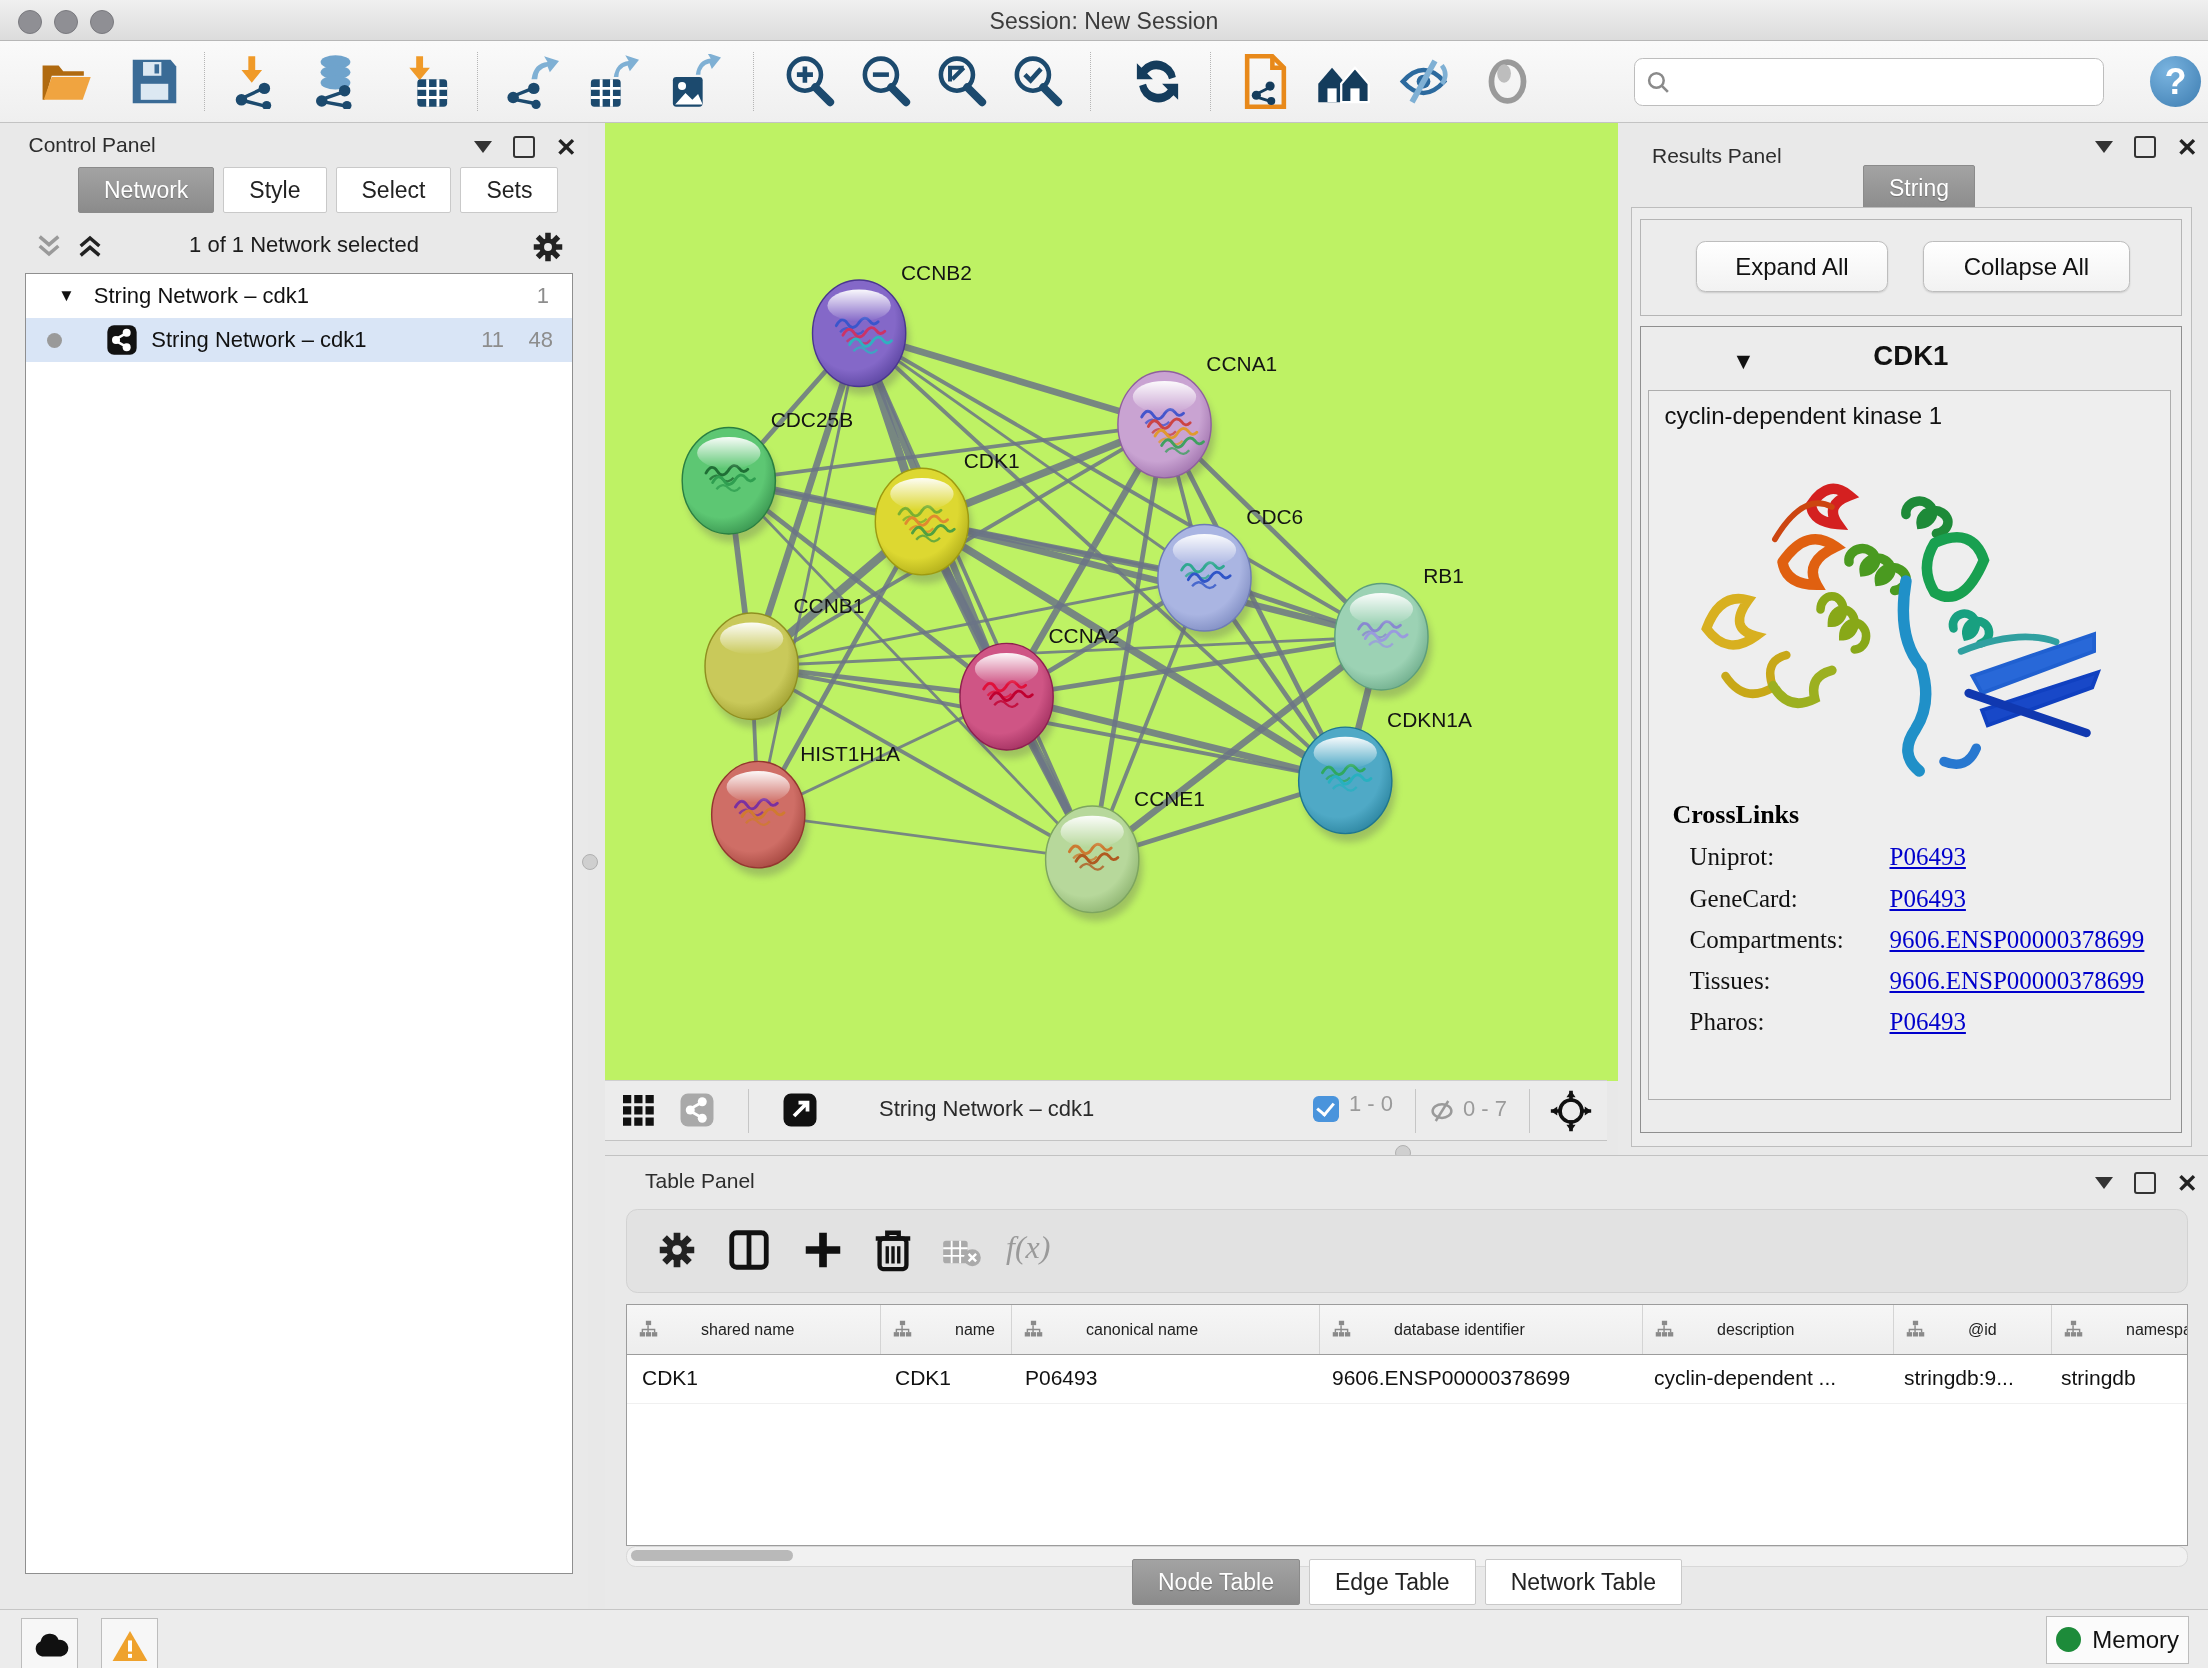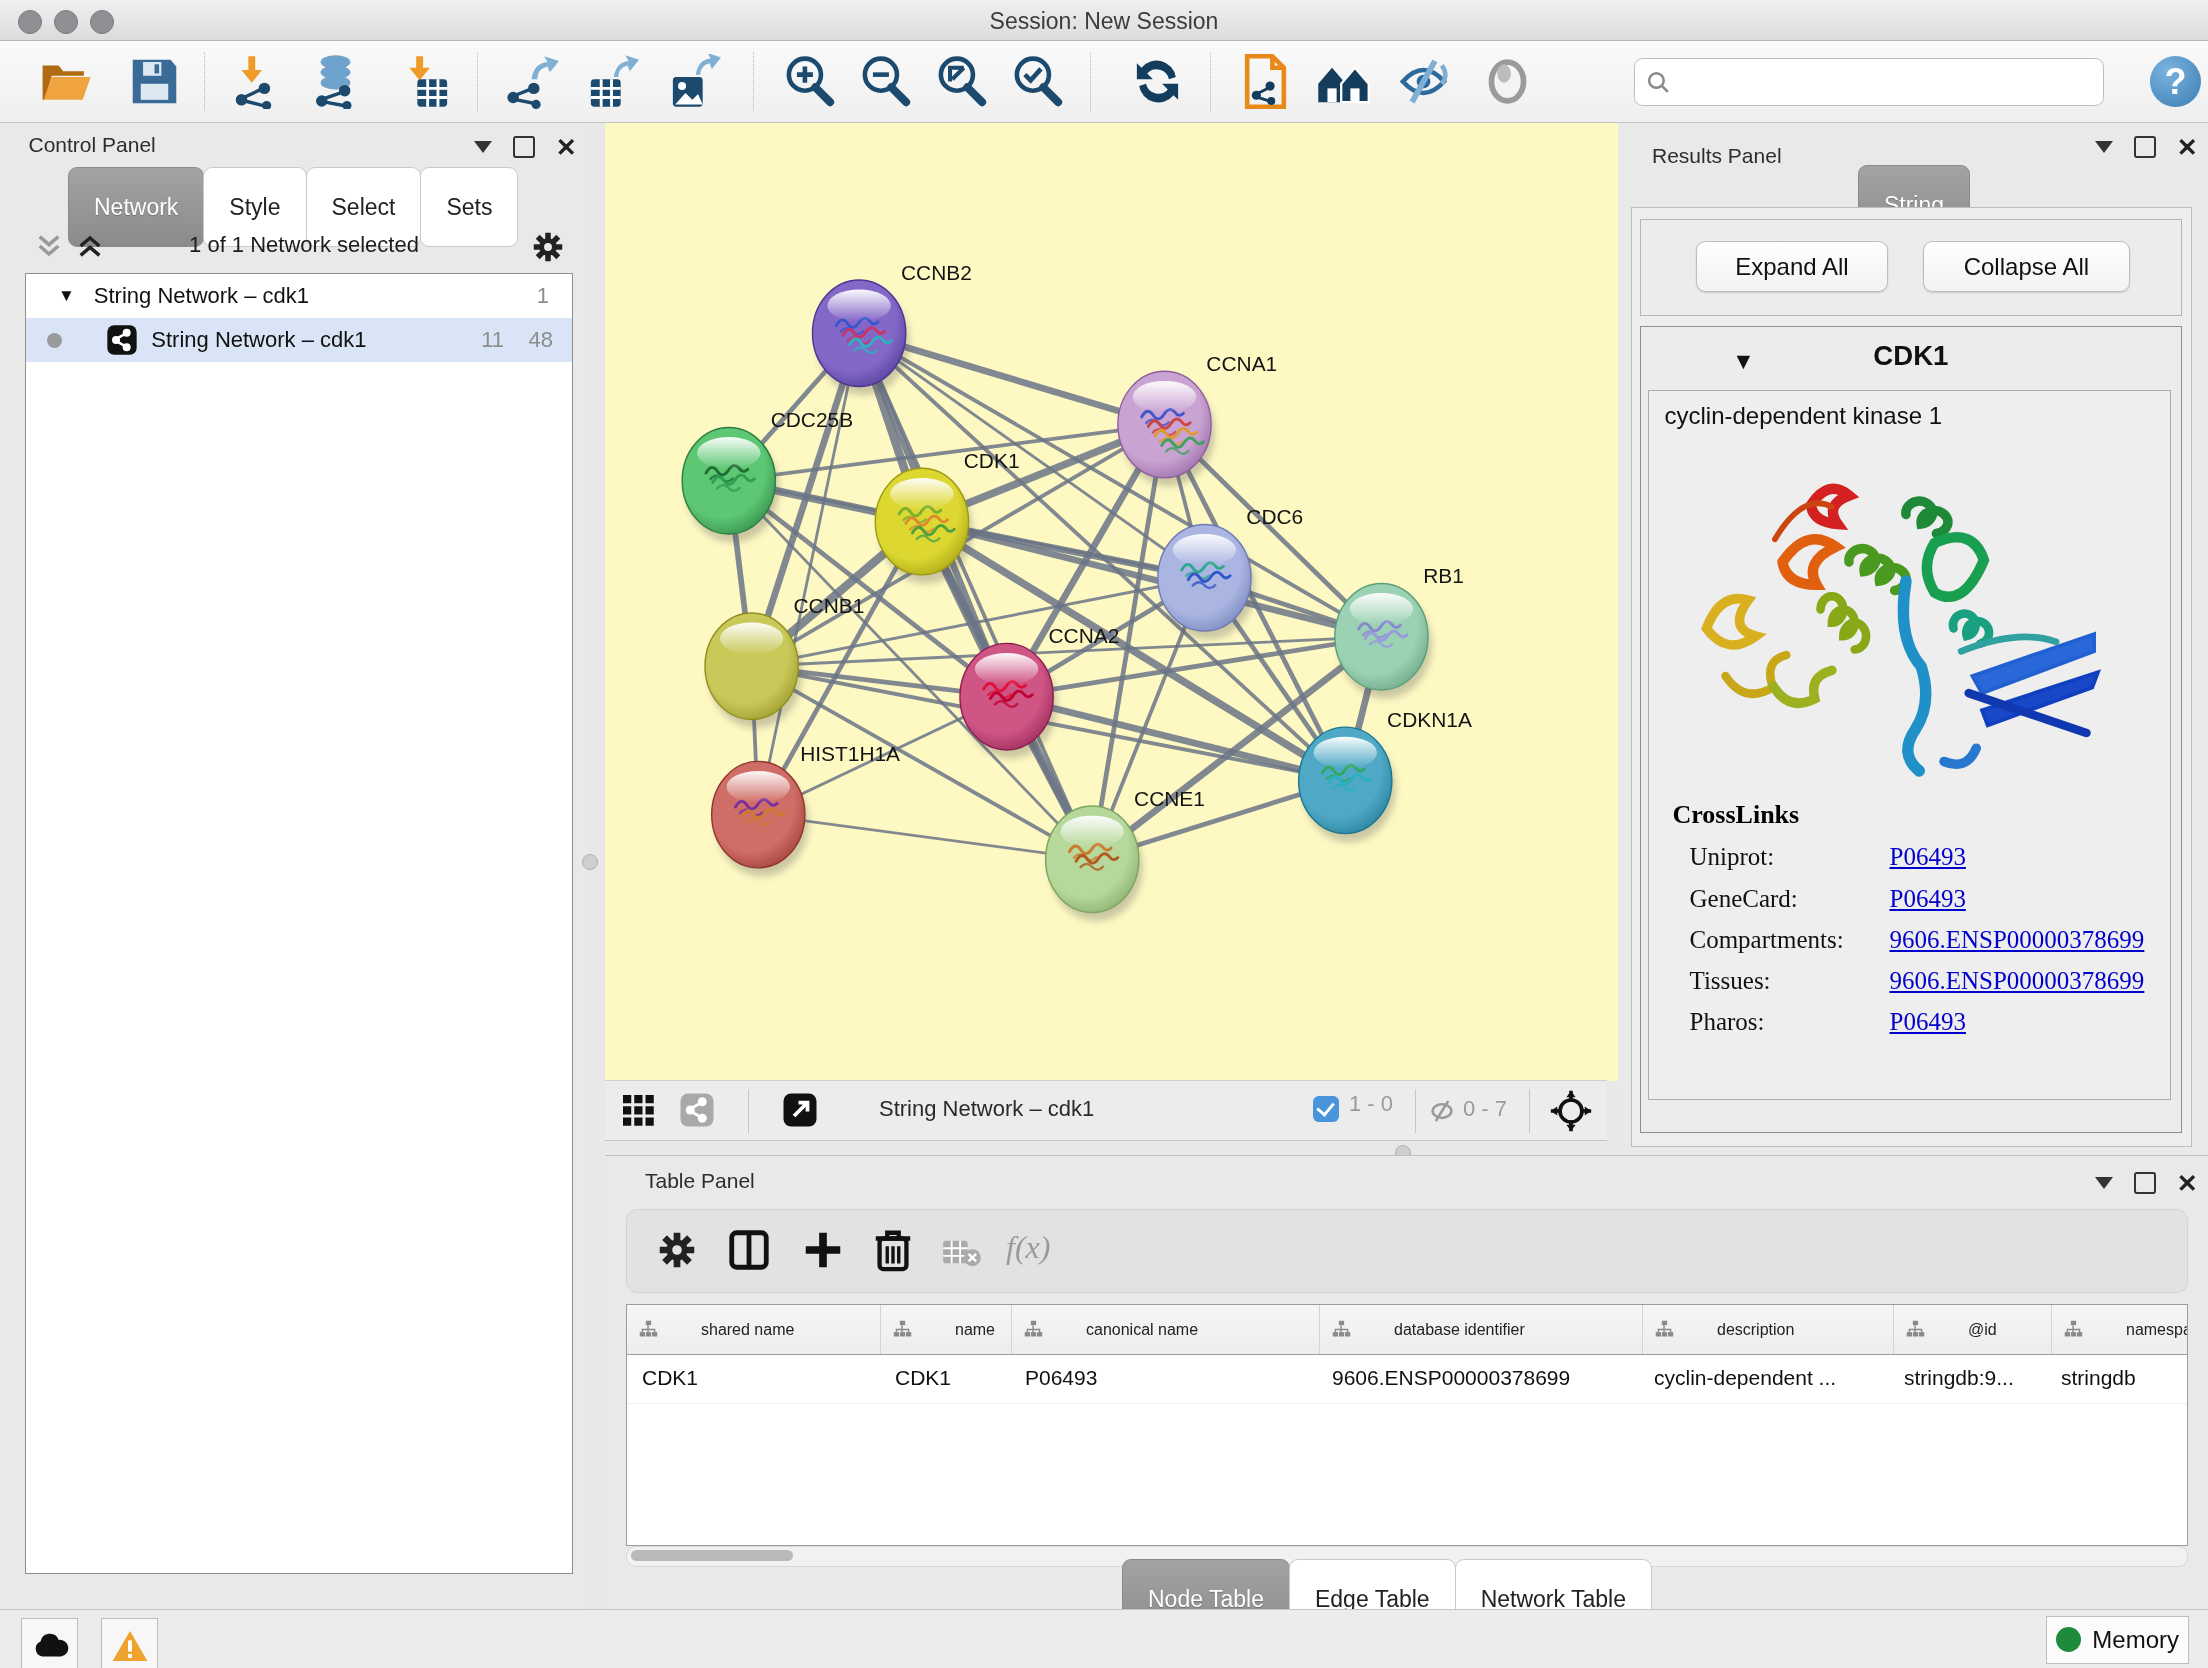--- a/index.html
+++ b/index.html
@@ -29,40 +29,40 @@
 
   
   .panel-title{font-size:21px;color:#2d2d2d;}
   .panel-ctrls{position:absolute;top:0;right:11.4px;display:flex;gap:21px;align-items:center;height:32px;}
   .pc-arrow{width:0;height:0;border-left:9.5px solid transparent;border-right:9.5px solid transparent;border-top:12.4px solid #333;}
   .pc-box{width:18px;height:18px;border:2.9px solid #333;border-radius:2.9px;}
   .pc-x{font-size:25px;font-weight:bold;color:#222;line-height:18px;}
 
   
   .tabrow{display:flex;}
-  .tab{height:44px;line-height:44px;padding:17px 25px;font-size:23px;background:#fff;color:#222;
-    border:1px solid #c9c9c9;border-radius:9px;margin-right:-1px;text-align:center;}
+  .tab{height:44px;line-height:44px;padding:0 25px;font-size:23px;background:#fff;color:#222;
+    border:1px solid #c9c9c9;border-radius:2px;margin-right:-1px;text-align:center;margin-left:10px;}
   .tab.active{background:linear-gradient(#a3a3a3,#8b8b8b);color:#fff;border-color:#8b8b8b;
     text-shadow:0 1px 1px rgba(0,0,0,.25);}
 
   
   .control-panel{position:absolute;left:0;top:123px;width:588px;height:1486px;background:#e9e9e9;border-right:1px solid #c2c2c2;}
   .cp-head{position:absolute;left:28.5px;top:9.5px;}
   .cp-tabs{position:absolute;left:68px;top:44px;}
   .cp-sub{position:absolute;left:25px;top:103px;width:546px;height:42px;}
   .cp-sub .chev{position:absolute;top:3.8px;}
   .cp-sub .subtext{position:absolute;left:12px;right:0;text-align:center;font-size:22px;color:#1c1c1c;top:5.7px;}
   .cp-gear{position:absolute;right:3.8px;top:1.9px;}
   .treebox{position:absolute;left:25px;top:150px;width:546px;height:1299px;background:#fff;border:1.9px solid #8f8f8f;}
   .treerow{position:relative;height:44px;font-size:22px;color:#111;display:flex;align-items:center;}
   .treerow.sel{background:#d9e5f6;}
   .tr-count{position:absolute;font-size:22px;color:#8d8d8d;}
 
   
-  .net-canvas{position:absolute;left:605px;top:123px;width:1182px;height:958px;background:#fef9c3;text-decoration:underline;}
+  .net-canvas{position:absolute;left:605px;top:123px;width:1182px;height:958px;background:#bef264;text-decoration:underline;}
   .net-toolbar{position:absolute;left:605px;top:1080px;width:1002px;height:59px;background:#ececec;
     border-top:1px solid #cfcfcf;border-bottom:1px solid #c3c3c3;}
   .nt-sep{position:absolute;top:7.6px;height:44px;border-left:1px solid #c6c6c6;}
   .nt-title{position:absolute;left:274px;top:15px;font-size:22px;color:#2a2a2a;}
   .nt-count{font-size:22px;color:#9a9a9a;}
   .checkbox{width:26px;height:26px;border-radius:5.7px;background:#4a94dc;position:relative;}
   .checkbox:after{content:"";position:absolute;left:6.7px;top:2.9px;width:7.6px;height:13.3px;border:solid #fff;border-width:0 3.8px 3.8px 0;transform:rotate(40deg);}
 
   
   .vsplit{position:absolute;background:#e8e8e8;}

